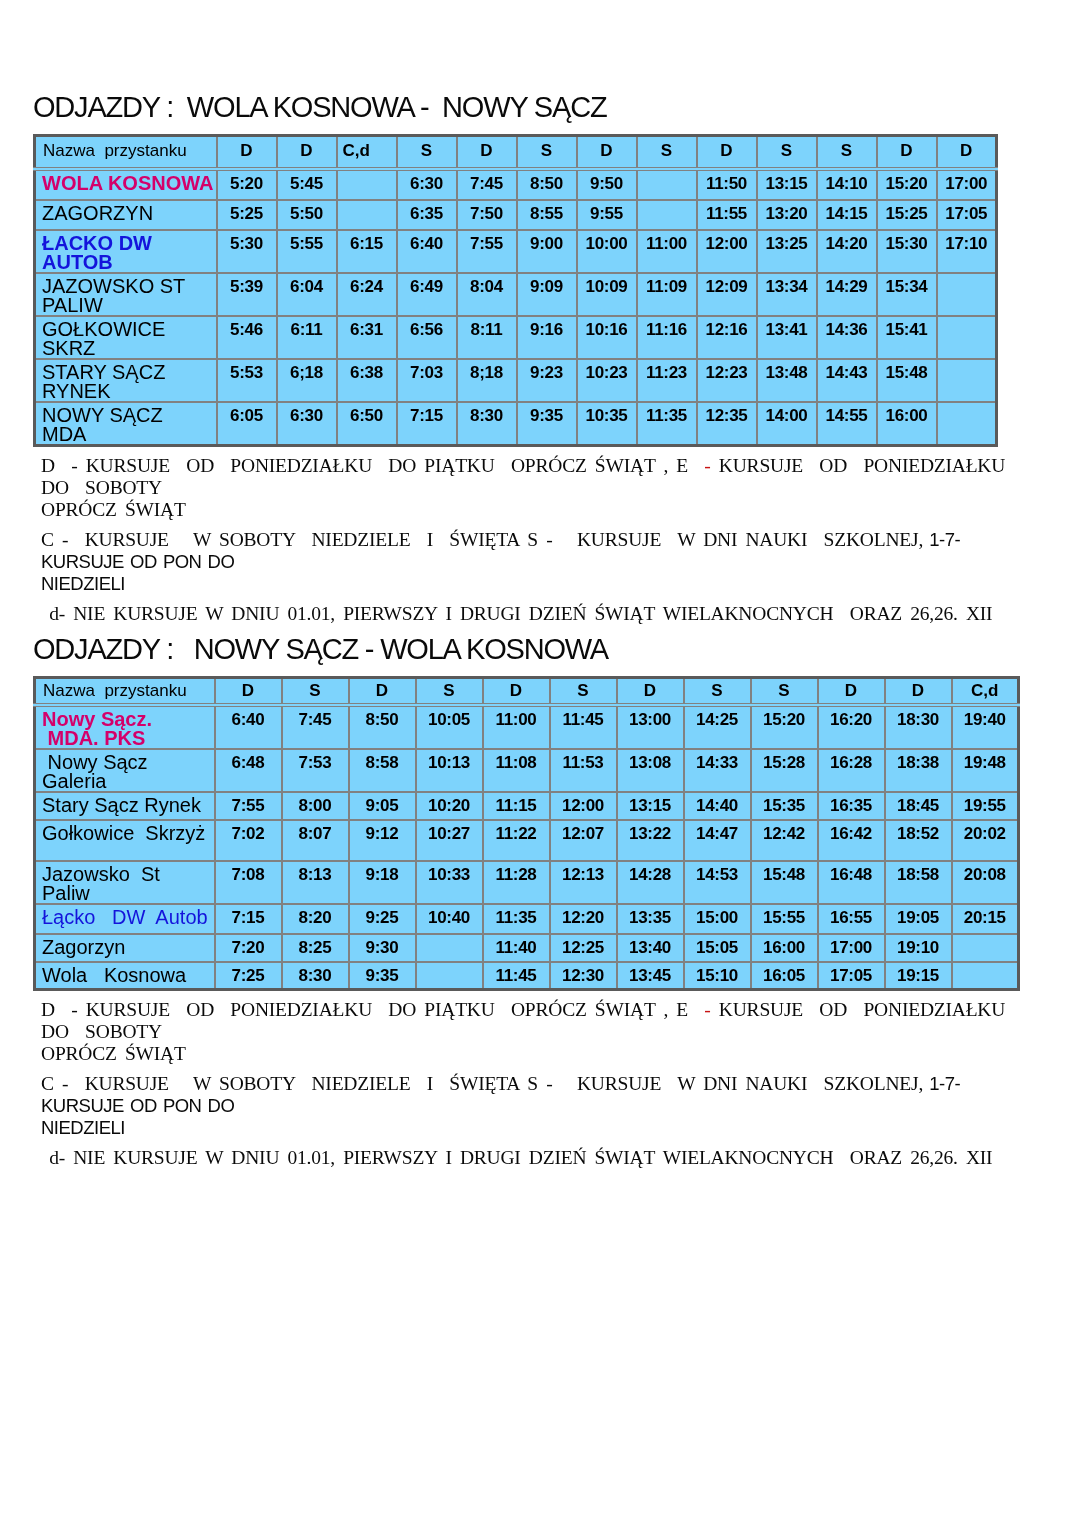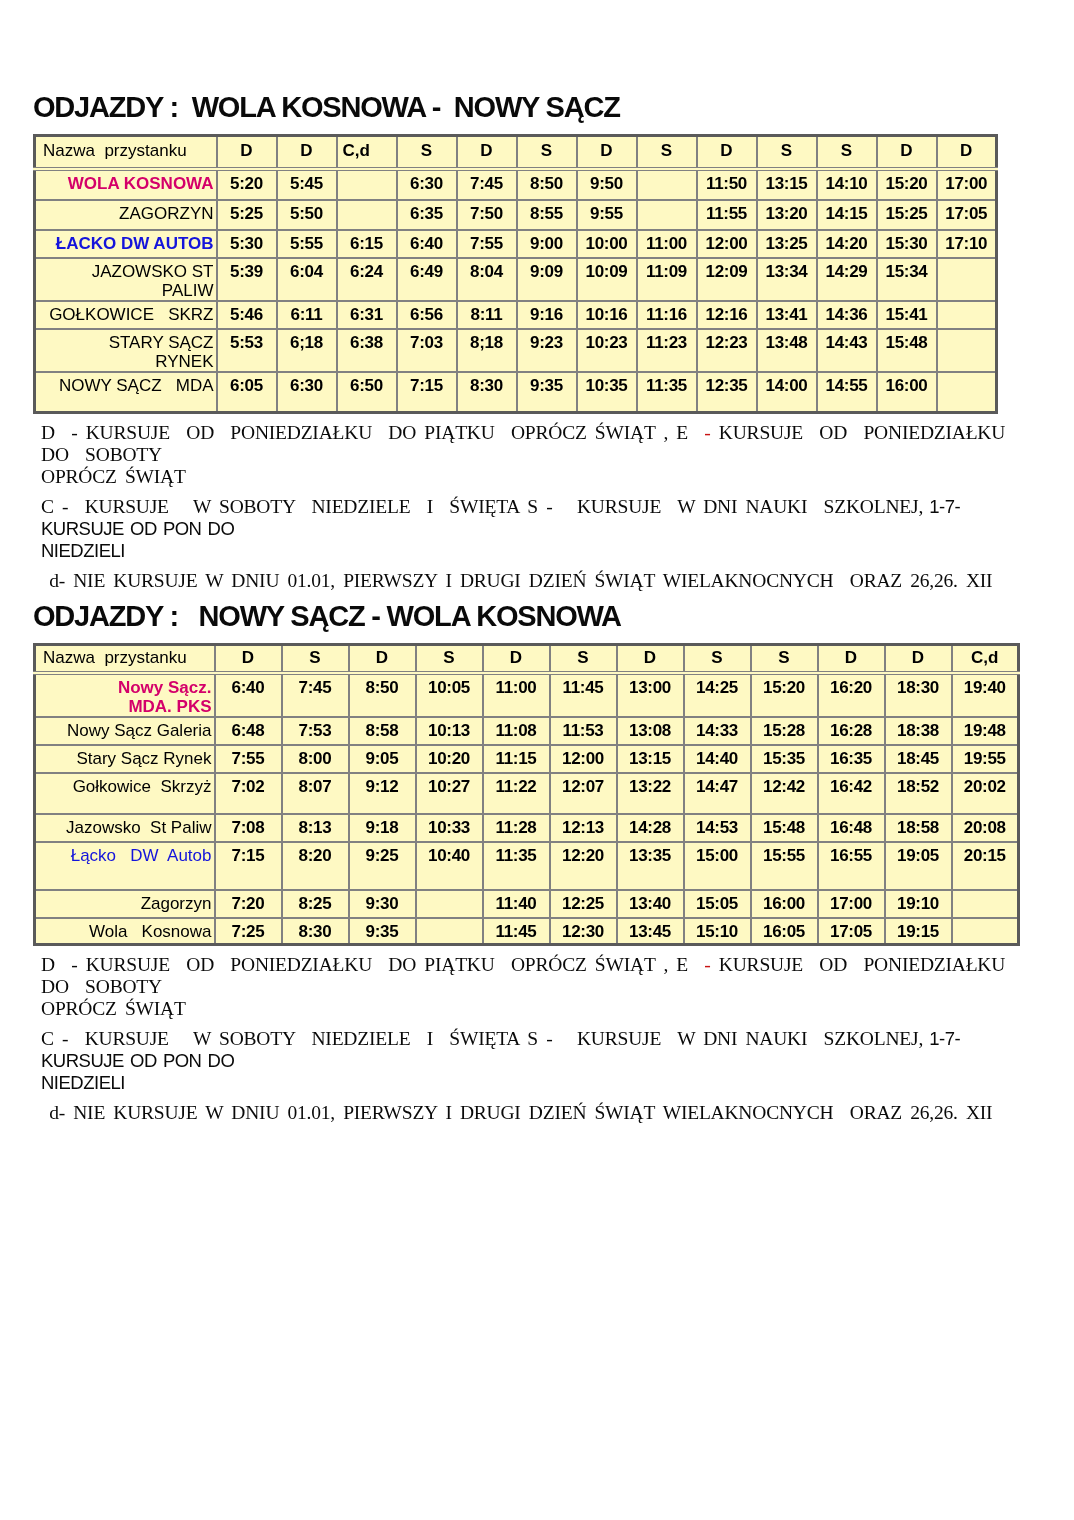--- a/index.html
+++ b/index.html
@@ -7,44 +7,44 @@
     width:1074px;height:1520px;position:relative;
     font-family:"Liberation Sans",sans-serif;color:#000;
     overflow:hidden;
   }
   .page{position:absolute;top:0;left:0;width:1074px;height:1520px;background:#fff;}
   .content{padding:91px 0 0 33px;}
 
   h1.sec-title{
     margin:0 0 11px 0;
     font-family:"Liberation Sans",sans-serif;
-    font-weight:bold;font-size:29px;line-height:32px;
+    font-weight:normal;font-size:29px;line-height:32px;
     letter-spacing:-1.2px;white-space:pre;color:#0a0a0a;
   }
   .sec2-title{margin-top:113px;}
 
   table.tt{
     border-collapse:collapse;table-layout:fixed;
     border:3px solid #5a5a5a;
-    background:#fef9c3;
+    background:#7dd3fc;
   }
   table.tt th,table.tt td{
     border:2px solid #818181;
     vertical-align:top;
     overflow:hidden;
   }
   table.tt th{
     font-weight:bold;font-size:17px;text-align:center;padding:4px 1px 0 1px;
   }
   table.tt th.name-h{
     font-weight:normal;text-align:left;padding-left:7px;white-space:pre-wrap;
   }
   table.tt thead th{border-bottom:4px double #818181;}
   td.nm{
-    font-size:17px;text-align:right;padding:3px 2px 0 6px;
+    font-size:20px;text-align:left;padding:3px 2px 0 6px;
     white-space:pre-wrap;line-height:19px;
   }
   td.tv{
     font-size:17px;font-weight:bold;text-align:center;padding:3px 1px 0 1px;
     letter-spacing:-0.3px;
   }
   .nm-magenta{color:#d4006a;font-weight:bold;}
   .nm-blueb{color:#1414db;font-weight:bold;}
   .nm-blue{color:#1414db;}
 
@@ -64,21 +64,21 @@
   #t0 tbody tr:nth-child(6){height:34px;}
   #t0 tbody tr:nth-child(7){height:41px;}
   #t0 tbody tr:nth-child(8){height:30px;font-family:Liberation Mono, monospace;}
 
   #t1 thead tr{height:28px;}
   #t1 tbody tr:nth-child(1){height:44px;}
   #t1 tbody tr:nth-child(2){height:28px;}
   #t1 tbody tr:nth-child(3){height:28px;}
   #t1 tbody tr:nth-child(4){height:41px;}
   #t1 tbody tr:nth-child(5){height:28px;}
-  #t1 tbody tr:nth-child(6){height:48px;}
+  #t1 tbody tr:nth-child(6){height:30px;}
   #t1 tbody tr:nth-child(7){height:28px;}
   #t1 tbody tr:nth-child(8){height:27px;}
   #t1 thead th{padding-top:2px;}
 
   .footnotes{margin-top:6px;width:995px;}
   p.footnote{
     margin:8px;font-family:"Liberation Serif",serif;
     font-size:19.5px;line-height:22px;color:#0a0a0a;
     white-space:pre-wrap;word-spacing:3.5px;letter-spacing:-0.2px;
   }

